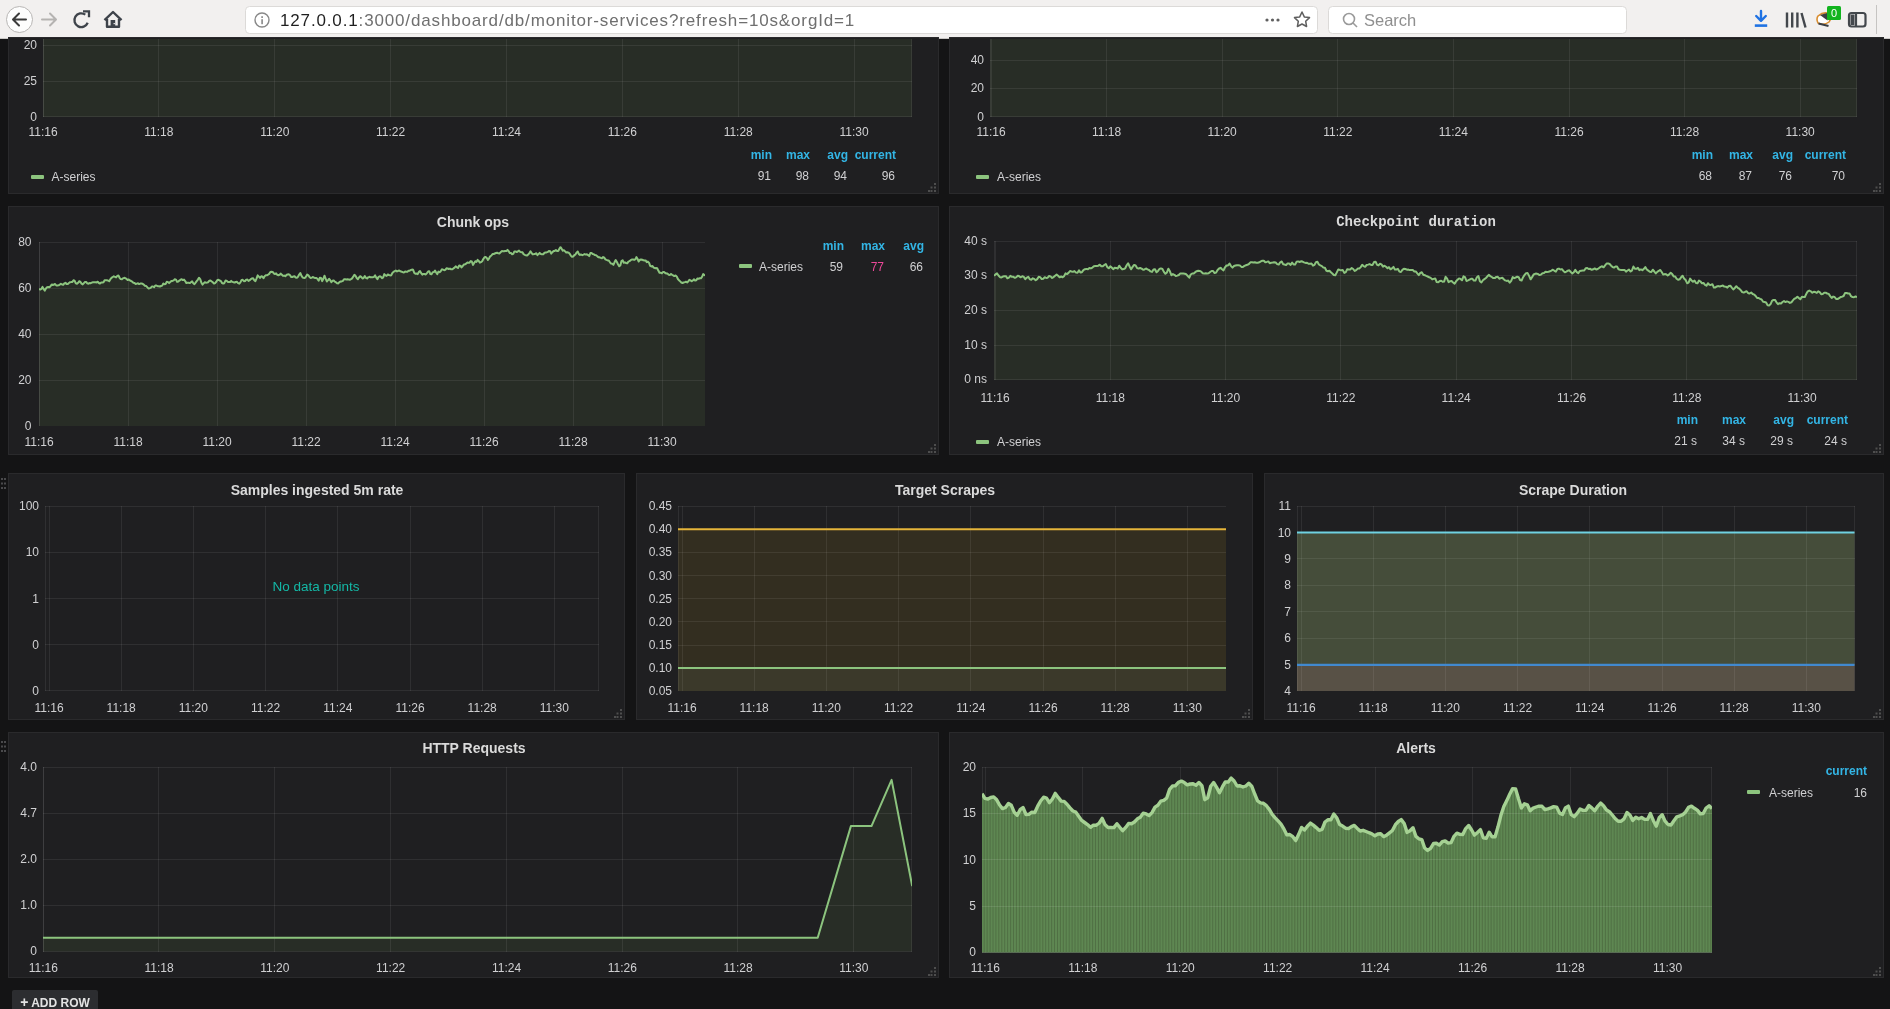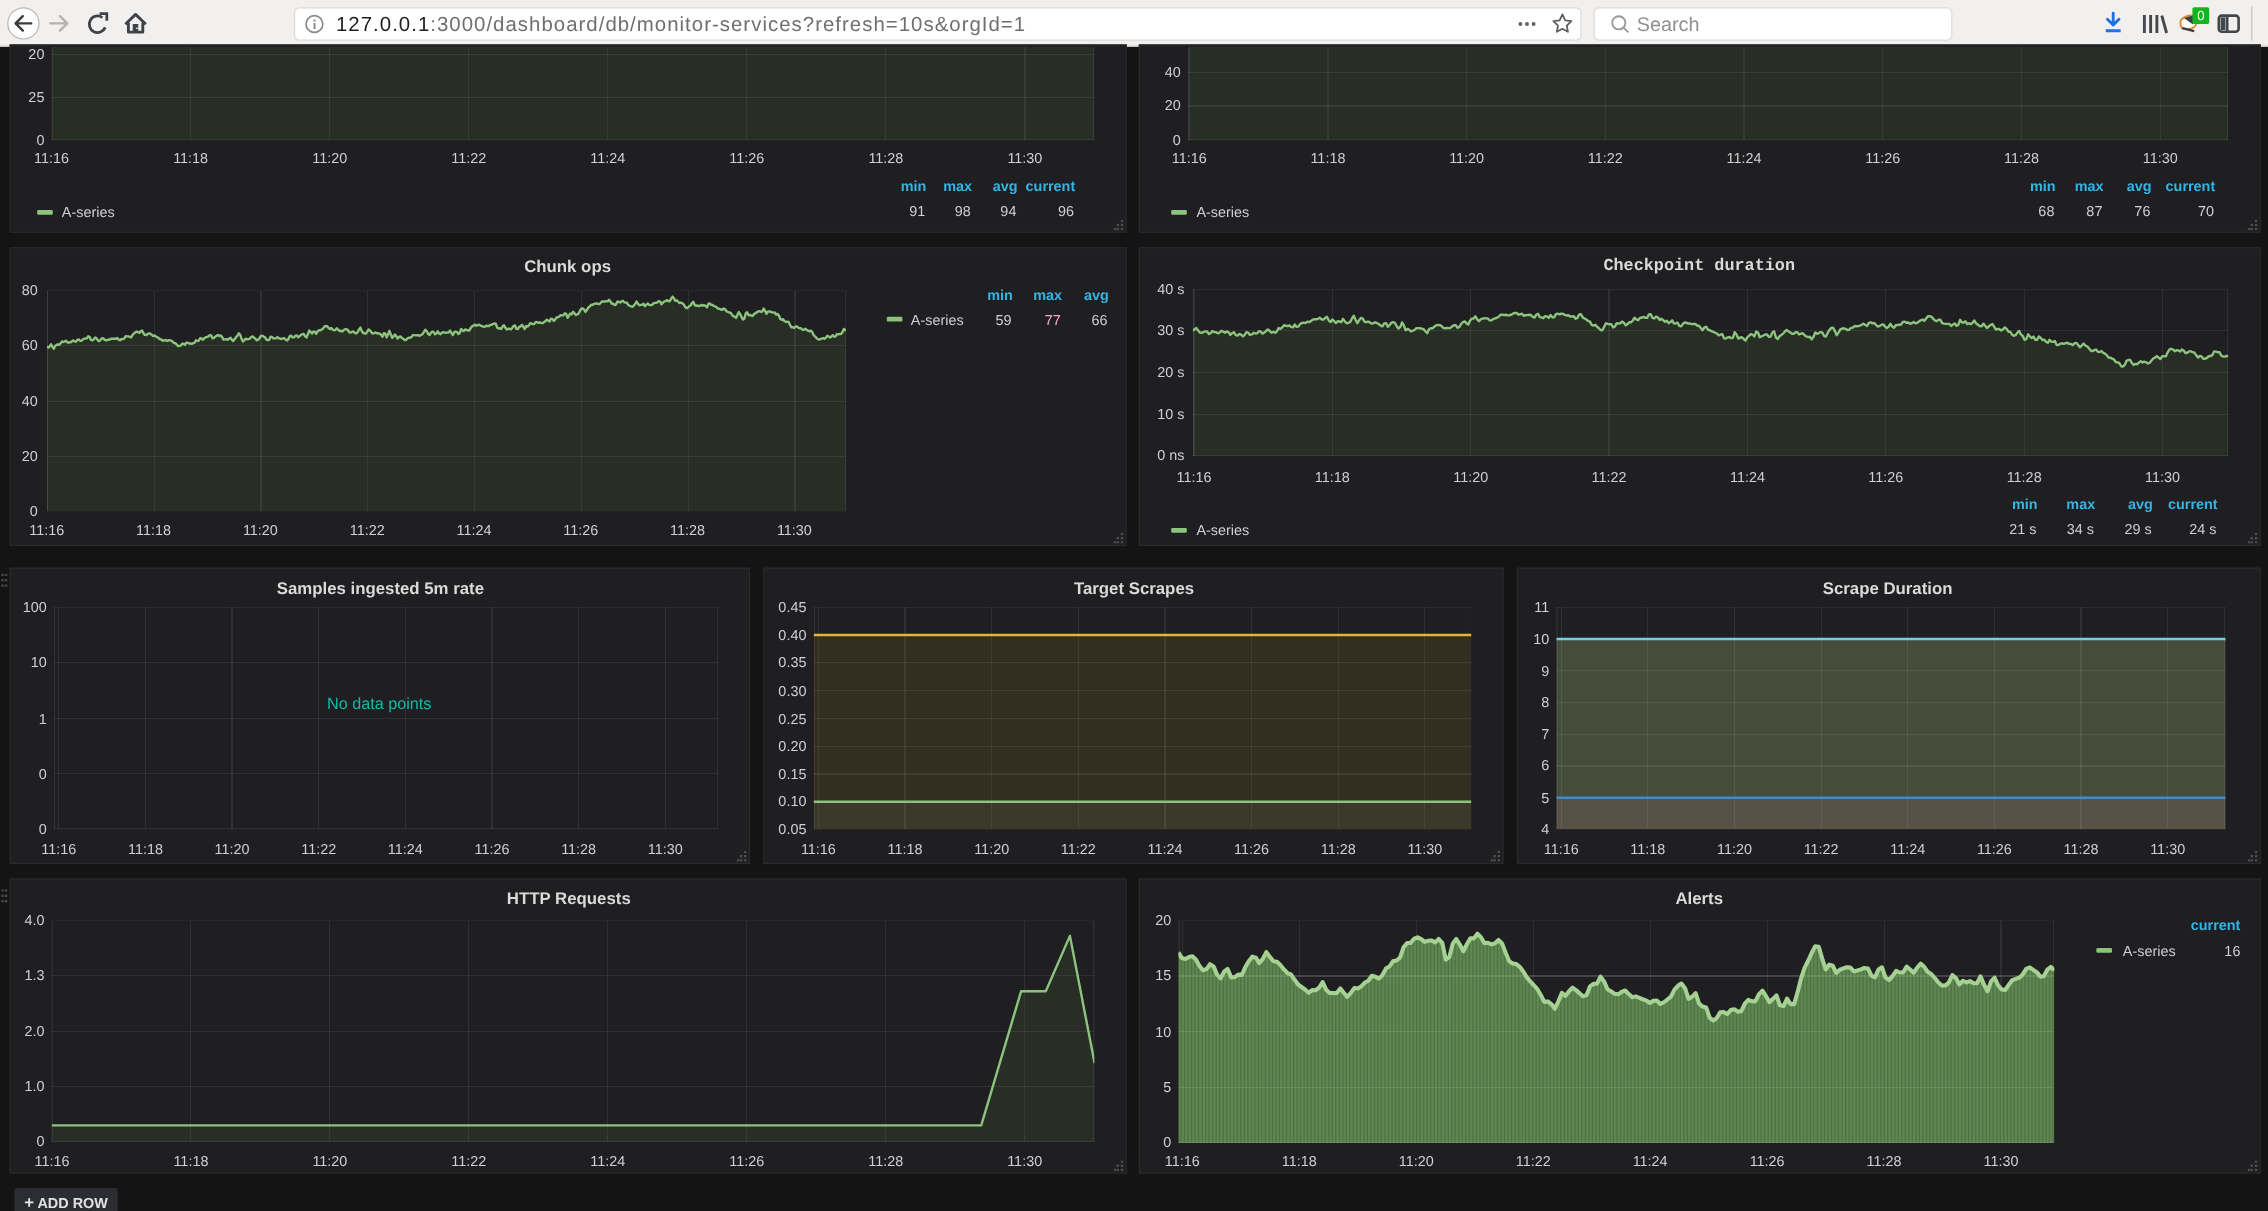--- a/index.html
+++ b/index.html
@@ -228,21 +228,21 @@
 <div class="t" style="left:306px;top:432.7px;transform:translateX(-50%);font-size:12px;color:#d0d0d2;line-height:18px;white-space:nowrap;">11:22</div>
 <div class="t" style="left:395px;top:432.7px;transform:translateX(-50%);font-size:12px;color:#d0d0d2;line-height:18px;white-space:nowrap;">11:24</div>
 <div class="t" style="left:484px;top:432.7px;transform:translateX(-50%);font-size:12px;color:#d0d0d2;line-height:18px;white-space:nowrap;">11:26</div>
 <div class="t" style="left:573px;top:432.7px;transform:translateX(-50%);font-size:12px;color:#d0d0d2;line-height:18px;white-space:nowrap;">11:28</div>
 <div class="t" style="left:662px;top:432.7px;transform:translateX(-50%);font-size:12px;color:#d0d0d2;line-height:18px;white-space:nowrap;">11:30</div>
 <div style="position:absolute;left:739px;top:264px;width:13px;height:4px;background:#8cc47e;border-radius:1px"></div>
 <div class="t" style="left:759px;top:258.0px;font-size:12px;color:#d0d0d2;line-height:18px;white-space:nowrap;">A-series</div>
 <div class="t" style="right:1046px;top:236.5px;font-size:12px;color:#33b5e5;line-height:18px;white-space:nowrap;text-align:right;font-weight:bold;">min</div>
 <div class="t" style="right:1047px;top:258.0px;font-size:12px;color:#d0d0d2;line-height:18px;white-space:nowrap;text-align:right;">59</div>
 <div class="t" style="right:1005px;top:236.5px;font-size:12px;color:#33b5e5;line-height:18px;white-space:nowrap;text-align:right;font-weight:bold;">max</div>
-<div class="t" style="right:1006px;top:258.0px;font-size:12px;color:#f9a8d4;line-height:18px;white-space:nowrap;text-align:center;">77</div>
+<div class="t" style="right:1006px;top:258.0px;font-size:12px;color:#ec4899;line-height:18px;white-space:nowrap;text-align:center;">77</div>
 <div class="t" style="right:966px;top:236.5px;font-size:12px;color:#33b5e5;line-height:18px;white-space:nowrap;text-align:right;font-weight:bold;">avg</div>
 <div class="t" style="right:967px;top:258.0px;font-size:12px;color:#d0d0d2;line-height:18px;white-space:nowrap;text-align:right;">66</div>
 <div style="position:absolute;left:948.5px;top:205.5px;width:935.0px;height:249.0px;background:#1f1f21;border:1px solid #2a2a2c;"></div>
 <svg style="position:absolute;left:1872.5px;top:443.5px" width="9" height="9">
     <g fill="#4e4e4e">
       <rect x="6" y="0" width="2" height="2"></rect>
       <rect x="6" y="3.5" width="2" height="2"></rect>
       <rect x="6" y="7" width="2" height="2"></rect>
       <rect x="2.5" y="7" width="2" height="2"></rect>
       <rect x="2.5" y="3.5" width="2" height="2"></rect>
@@ -476,21 +476,21 @@
       <line x1="506.5" x2="506.5" y1="766.8" y2="951.4"></line>
       <line x1="622.3" x2="622.3" y1="766.8" y2="951.4"></line>
       <line x1="738.1" x2="738.1" y1="766.8" y2="951.4"></line>
       <line x1="853.9" x2="853.9" y1="766.8" y2="951.4"></line>
       <line x1="43.8" x2="43.8" y1="766.8" y2="951.4"></line>
       <line x1="912.0" x2="912.0" y1="766.8" y2="951.4"></line>
     </g>
     <path d="M43.3,937.6 L818.0,937.6 L851.2,825.9 L871.8,825.9 L891.9,779.7 L912.5,885.9" fill="none" stroke="#8cc47e" stroke-width="2" stroke-linejoin="round"></path>
   </svg>
 <div class="t" style="right:1853px;top:757.8px;font-size:12px;color:#d0d0d2;line-height:18px;white-space:nowrap;text-align:right;">4.0</div>
-<div class="t" style="right:1853px;top:803.9px;font-size:12px;color:#d0d0d2;line-height:18px;white-space:nowrap;text-align:right;">1.3</div>
+<div class="t" style="right:1853px;top:803.9px;font-size:12px;color:#d0d0d2;line-height:18px;white-space:nowrap;text-align:right;">4.7</div>
 <div class="t" style="right:1853px;top:850.1px;font-size:12px;color:#d0d0d2;line-height:18px;white-space:nowrap;text-align:right;">2.0</div>
 <div class="t" style="right:1853px;top:896.2px;font-size:12px;color:#d0d0d2;line-height:18px;white-space:nowrap;text-align:right;">1.0</div>
 <div class="t" style="right:1853px;top:941.9px;font-size:12px;color:#d0d0d2;line-height:18px;white-space:nowrap;text-align:right;">0</div>
 <div class="t" style="left:43.3px;top:959.0px;transform:translateX(-50%);font-size:12px;color:#d0d0d2;line-height:18px;white-space:nowrap;">11:16</div>
 <div class="t" style="left:159.1px;top:959.0px;transform:translateX(-50%);font-size:12px;color:#d0d0d2;line-height:18px;white-space:nowrap;">11:18</div>
 <div class="t" style="left:274.9px;top:959.0px;transform:translateX(-50%);font-size:12px;color:#d0d0d2;line-height:18px;white-space:nowrap;">11:20</div>
 <div class="t" style="left:390.7px;top:959.0px;transform:translateX(-50%);font-size:12px;color:#d0d0d2;line-height:18px;white-space:nowrap;">11:22</div>
 <div class="t" style="left:506.5px;top:959.0px;transform:translateX(-50%);font-size:12px;color:#d0d0d2;line-height:18px;white-space:nowrap;">11:24</div>
 <div class="t" style="left:622.3px;top:959.0px;transform:translateX(-50%);font-size:12px;color:#d0d0d2;line-height:18px;white-space:nowrap;">11:26</div>
 <div class="t" style="left:738.0999999999999px;top:959.0px;transform:translateX(-50%);font-size:12px;color:#d0d0d2;line-height:18px;white-space:nowrap;">11:28</div>

